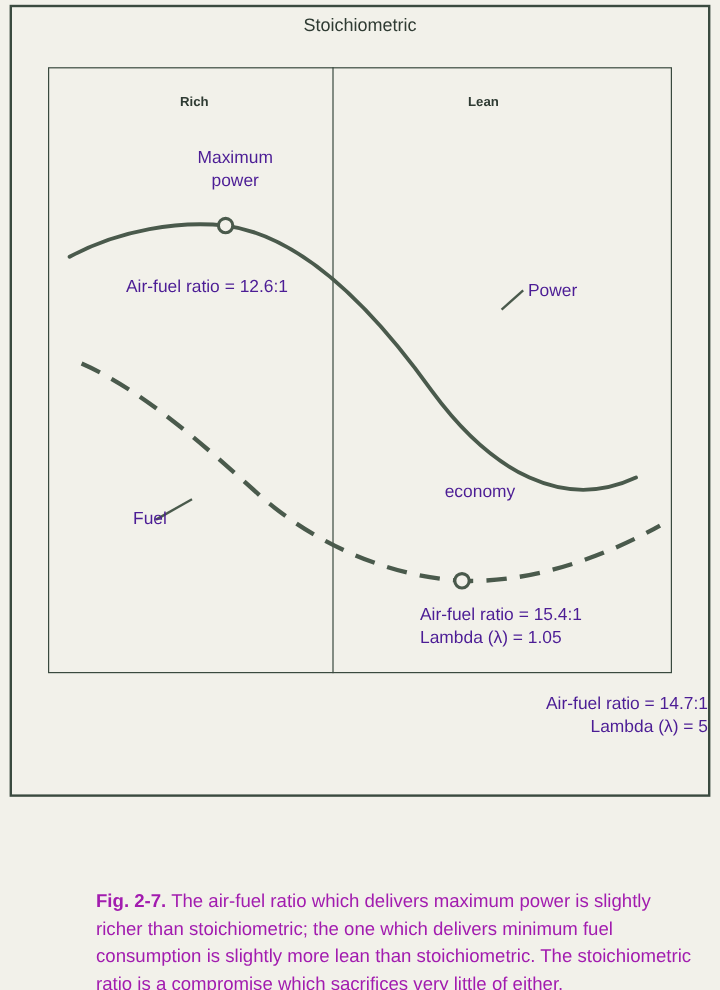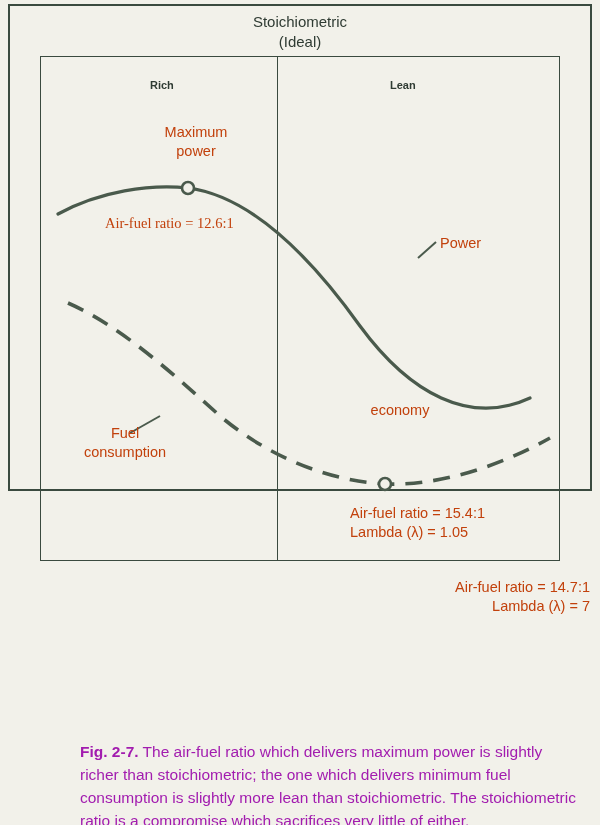--- a/index.html
+++ b/index.html
@@ -14,21 +14,21 @@
     color: #2f3b33;
     position: relative;
     overflow: hidden;
   }
 
   .figure-frame {
     position: absolute;
     left: 8px;
     top: 4px;
     width: 584px;
-    height: 487px;
+    height: 660px;
     border: 2px solid #3a4a3f;
     background: #f2f1ea;
     box-sizing: border-box;
   }
 
   .top-label {
     position: absolute;
     left: 0;
     top: 6px;
     width: 100%;
@@ -63,26 +63,26 @@
     font-weight: bold;
     color: #2f3b33;
   }
   .region-rich { left: 140px; top: 73px; }
   .region-lean { left: 380px; top: 73px; }
 
   .ann {
     position: absolute;
     font-size: 14.5px;
     line-height: 19px;
-    color: #c2410c;
+    color: #4c1d95;
     white-space: nowrap;
   }
 
   .ann-maxpower { left: 126px; top: 117px; text-align: center; width: 120px; }
-  .ann-rich-vals { left: 95px; top: 208px; font-family: Liberation Serif, serif; }
+  .ann-rich-vals { left: 95px; top: 224px; }
   .ann-power { left: 430px; top: 228px; }
   .ann-fuel { left: 40px; top: 418px; text-align: center; width: 150px; }
   .ann-bestfuel { left: 330px; top: 395px; text-align: center; width: 120px; }
   .ann-lean-vals { left: 328px; top: 498px; margin-left: 12px; }
   .ann-bottom { left: 0; top: 572px; width: 100%; text-align: right; }
 
   .caption {
     position: absolute;
     left: 80px;
     top: 740px;
@@ -102,21 +102,20 @@
     pointer-events: none;
   }
 </style>
 </head>
 <body>
 
 <div class="figure-frame">
 
   <div class="top-label">
     <div>Stoichiometric</div>
-    <div>(Ideal)</div>
   </div>
 
   <div class="plot-box"></div>
   <div class="stoich-line"></div>
 
   <div class="region-label region-rich">Rich</div>
   <div class="region-label region-lean">Lean</div>
 
   <svg class="curves" viewBox="0 0 584 660">
 
@@ -139,35 +138,34 @@
   </div>
 
   <div class="ann ann-rich-vals">
     <div>Air-fuel ratio = 12.6:1</div>
   </div>
 
   <div class="ann ann-power">Power</div>
 
   <div class="ann ann-fuel">
     <div>Fuel</div>
-    <div>consumption</div>
   </div>
 
   <div class="ann ann-bestfuel">
     <div>economy</div>
   </div>
 
   <div class="ann ann-lean-vals">
     <div>Air-fuel ratio = 15.4:1</div>
     <div>Lambda (λ) = 1.05</div>
   </div>
 
   <div class="ann ann-bottom">
     <div>Air-fuel ratio = 14.7:1</div>
-    <div>Lambda (λ) = 7</div>
+    <div>Lambda (λ) = 5</div>
   </div>
 
 </div>
 
 <div class="caption">
   <b>Fig. 2-7.</b>
   <span>The air-fuel ratio which delivers maximum power is slightly richer than stoichiometric; the one which delivers minimum fuel consumption is slightly more lean than stoichiometric. The stoichiometric ratio is a compromise which sacrifices very little of either.</span>
 </div>
 
 </body></html>

